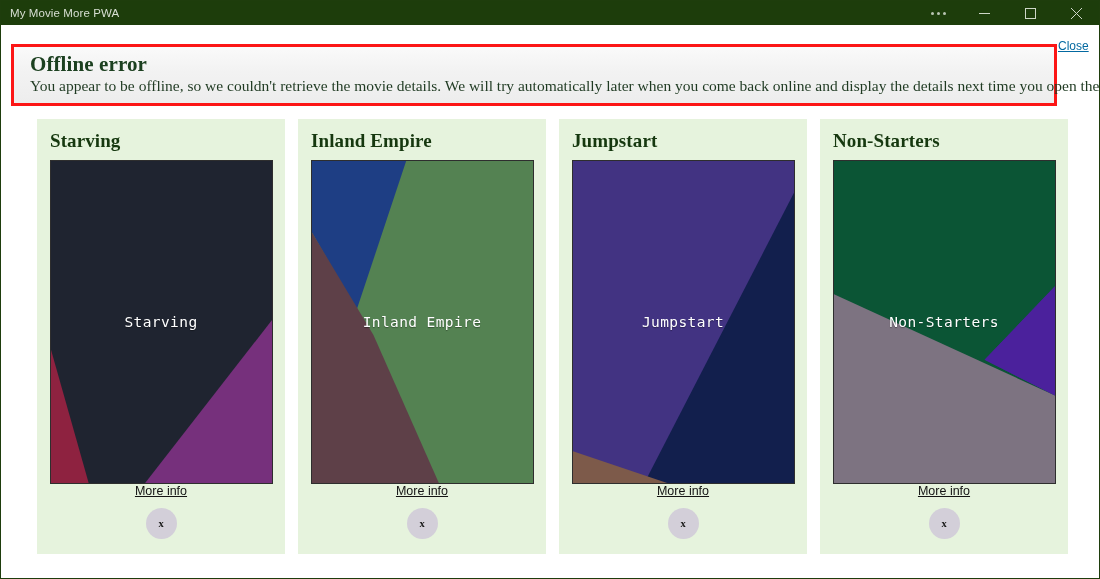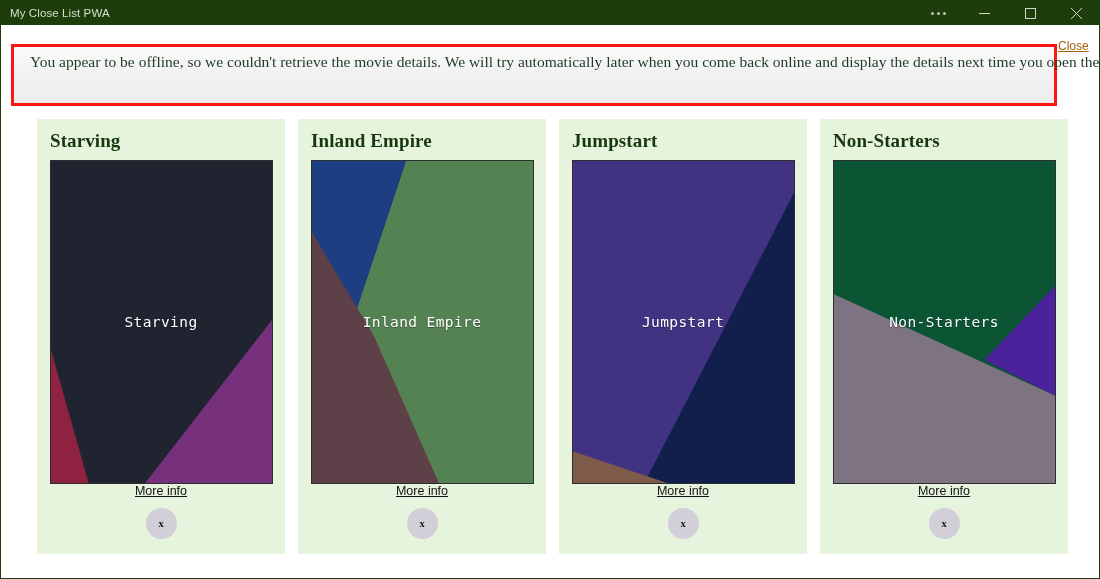--- a/index.html
+++ b/index.html
@@ -85,21 +85,21 @@
     color: #1f3a22;
     line-height: 1.15;
     margin: 0;
     white-space: nowrap;
   }
   #close-link {
     position: absolute;
     left: 1057px;
     top: 38px;
     font-size: 12px;
-    color: #a16207;
+    color: #0369a1;
     text-decoration: underline;
     font-family: "Liberation Sans", sans-serif;
     cursor: pointer;
   }
 
   
   #movie-list {
     position: absolute;
     left: 0;
     top: 118px;
@@ -179,21 +179,21 @@
     cursor: pointer;
     padding: 0;
   }
 </style>
 </head>
 <body>
 
 <div id="app-window">
 
   <div id="titlebar">
-    <span id="titlebar-title">My Close List PWA</span>
+    <span id="titlebar-title">My Movie More PWA</span>
     <span id="titlebar-spacer"></span>
 
     <div class="win-btn">
       <span class="dots">
           <i></i>
           <i></i>
           <i></i>
         </span>
     </div>
     <div class="win-btn">
@@ -208,20 +208,21 @@
     </div>
     <div class="win-btn">
       <svg width="11" height="11" viewBox="0 0 11 11">
         <line x1="0" y1="0" x2="11" y2="11" stroke="#cdd6c7" stroke-width="1"></line>
         <line x1="11" y1="0" x2="0" y2="11" stroke="#cdd6c7" stroke-width="1"></line>
       </svg>
     </div>
   </div>
 
   <div id="error-banner">
+    <p id="error-title">Offline error</p>
     <p id="error-message">You appear to be offline, so we couldn't retrieve the movie details. We will try automatically later when you come back online and display the details next time you open the app.</p>
   </div>
   <a id="close-link">Close</a>
 
   <div id="movie-list">
 
     <div class="movie-card">
       <h2 class="movie-title">Starving</h2>
       <div class="poster">
         <svg viewBox="0 0 223 324" preserveAspectRatio="none">

